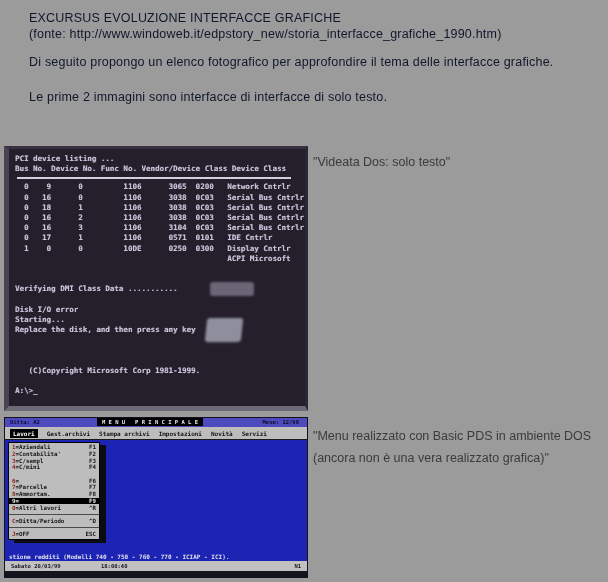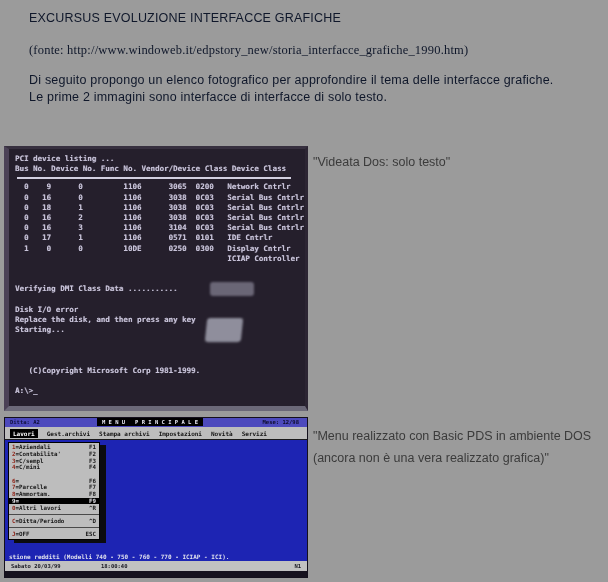--- a/index.html
+++ b/index.html
@@ -1,21 +1,21 @@
 <!DOCTYPE html>
 <html><head>
 <meta charset="utf-8">
 <style>
   html,body{margin:0;padding:0;background:#9b9b9b;}
   .page{position:relative;width:608px;height:582px;background:#9b9b9b;overflow:hidden;
         font-family:"Liberation Sans",sans-serif;color:#3d3d3d;}
   .doc-text{position:absolute;left:8px;font-size:12.5px;letter-spacing:.2px;color:#0f172a;white-space:nowrap;margin-left:21px;}
   .t-title{top:11px;}
-  .t-fonte{top:43px;font-family:Liberation Serif, serif;}
-  .t-intro{top:73px;}
+  .t-fonte{top:27px;}
+  .t-intro{top:55px;}
   .t-note{top:90px;}
   .caption{position:absolute;left:313px;font-size:12.5px;color:#3b3b3b;white-space:nowrap;}
   .cap1{top:155px;}
   .cap2a{top:429px;}
   .cap2b{top:451px;}
 
   
   .shot1{position:absolute;left:4px;top:146px;width:304px;height:265px;box-sizing:border-box;
          background:#251f2c;border-left:5px solid #4b4156;border-top:3px solid #37303f;
          border-bottom:5px solid #6b6878;border-right:3px solid #2c2533;overflow:hidden;}
@@ -79,36 +79,36 @@
       <div class="crt-line">Bus No. Device No. Func No. Vendor/Device Class Device Class</div>
       <div class="crt-hr"></div>
       <div>
           <div class="crt-line">  0    9      0         1106      3065  0200   Network Cntrlr</div>
           <div class="crt-line">  0   16      0         1106      3038  0C03   Serial Bus Cntrlr</div>
           <div class="crt-line">  0   18      1         1106      3038  0C03   Serial Bus Cntrlr</div>
           <div class="crt-line">  0   16      2         1106      3038  0C03   Serial Bus Cntrlr</div>
           <div class="crt-line">  0   16      3         1106      3104  0C03   Serial Bus Cntrlr</div>
           <div class="crt-line">  0   17      1         1106      0571  0101   IDE Cntrlr</div>
           <div class="crt-line">  1    0      0         10DE      0250  0300   Display Cntrlr</div>
-          <div class="crt-line">                                               ICIAP Controller</div>
+          <div class="crt-line">                                               ACPI Microsoft</div>
         </div>
       <div>
   <div class="crt-line"></div>
 
   <div class="crt-line"></div>
 
   <div class="crt-line">Verifying DMI Class Data ...........</div>
 
   <div class="crt-line"></div>
 
   <div class="crt-line">Disk I/O error</div>
 
+  <div class="crt-line">Starting...</div>
+
   <div class="crt-line">Replace the disk, and then press any key</div>
-
-  <div class="crt-line">Starting...</div>
 
   <div class="crt-line"></div>
 
   <div class="crt-line"></div>
 
   <div class="crt-line"></div>
 
 
   <div class="crt-line">   (C)Copyright Microsoft Corp 1981-1999.</div>
 

